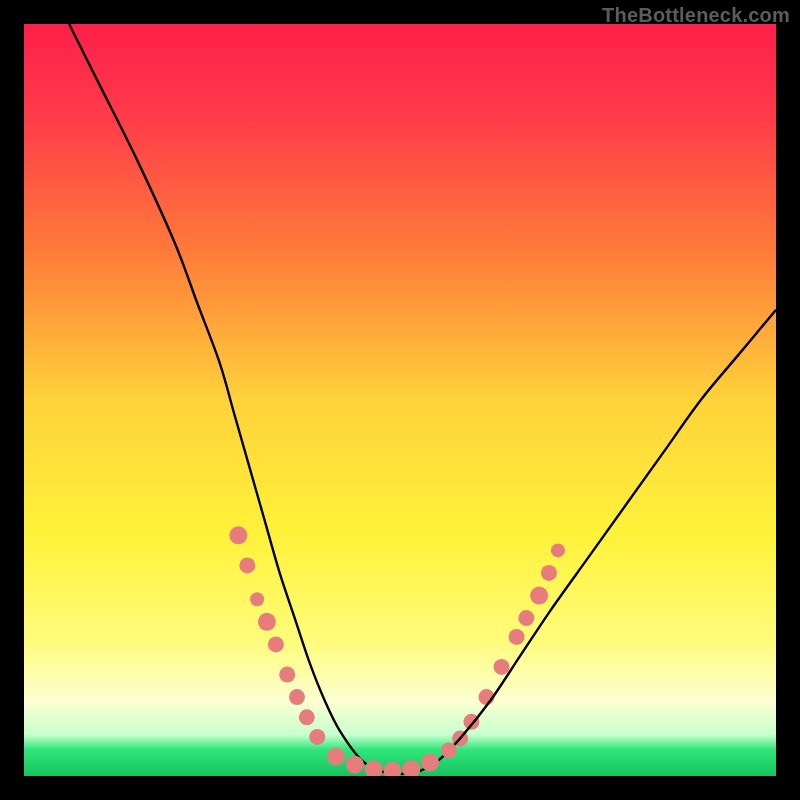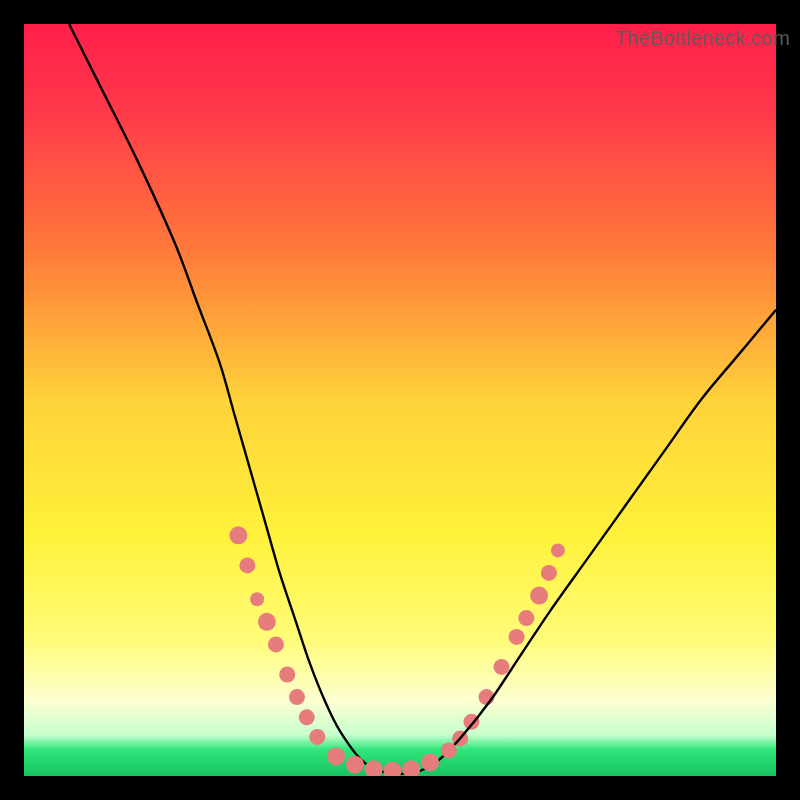--- a/index.html
+++ b/index.html
@@ -34,24 +34,23 @@
     inset: 0;
     width: 100%;
     height: 100%;
   }
   .attribution {
     position: absolute;
     top: 4px;
     right: 10px;
     color: #5c5c5c;
     font-size: 20px;
-    font-weight: 400;
+    font-weight: 700;
     letter-spacing: 0.2px;
     z-index: 10;
-    margin-top: 23px;
   }
 </style>
 </head>
 <body>
 
 <div class="frame">
 
   <div class="plot-area">
     <svg class="gradient" viewBox="0 0 752 752" preserveAspectRatio="none">
       <defs>

